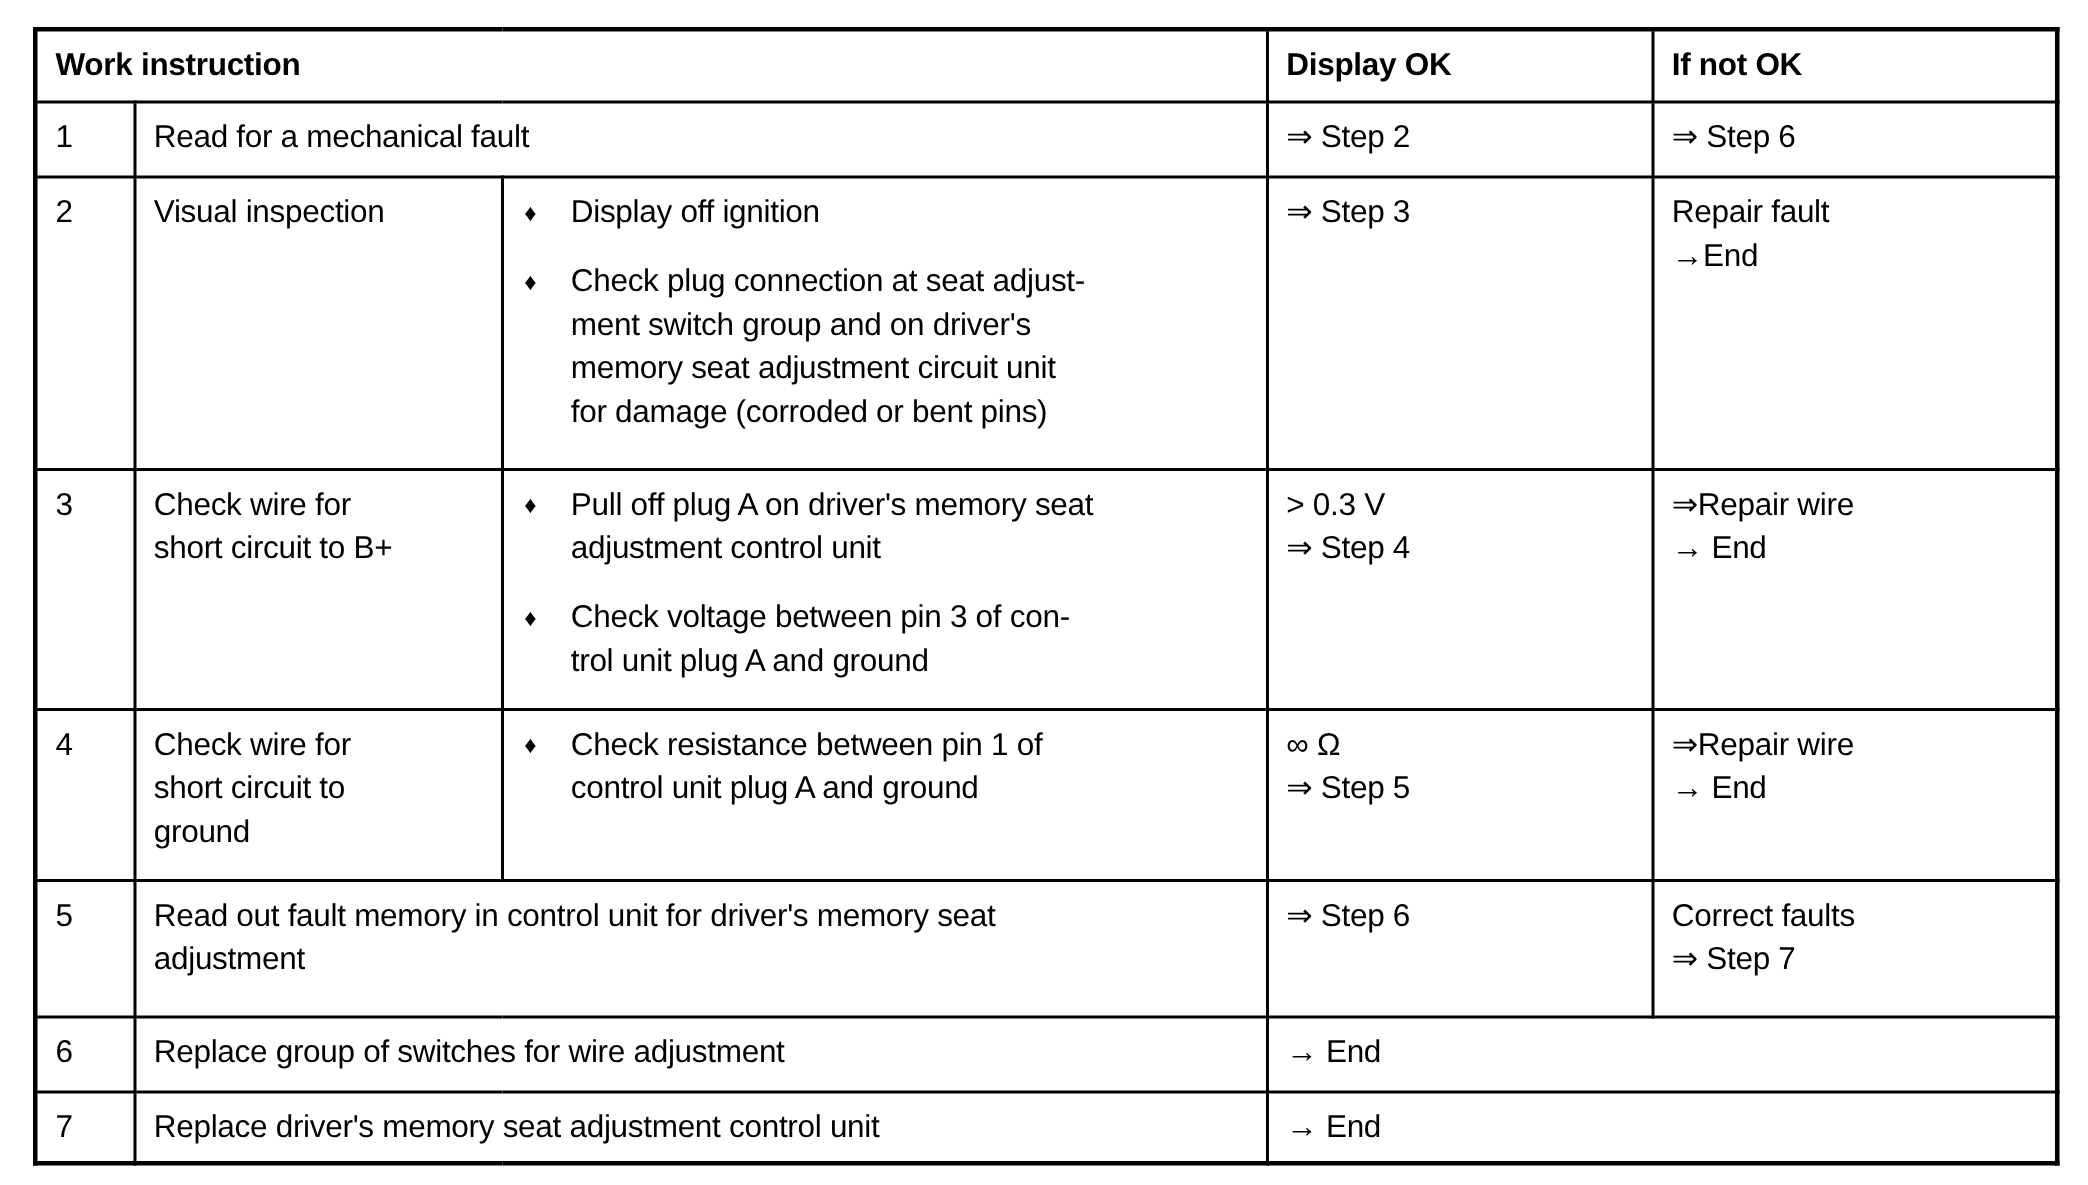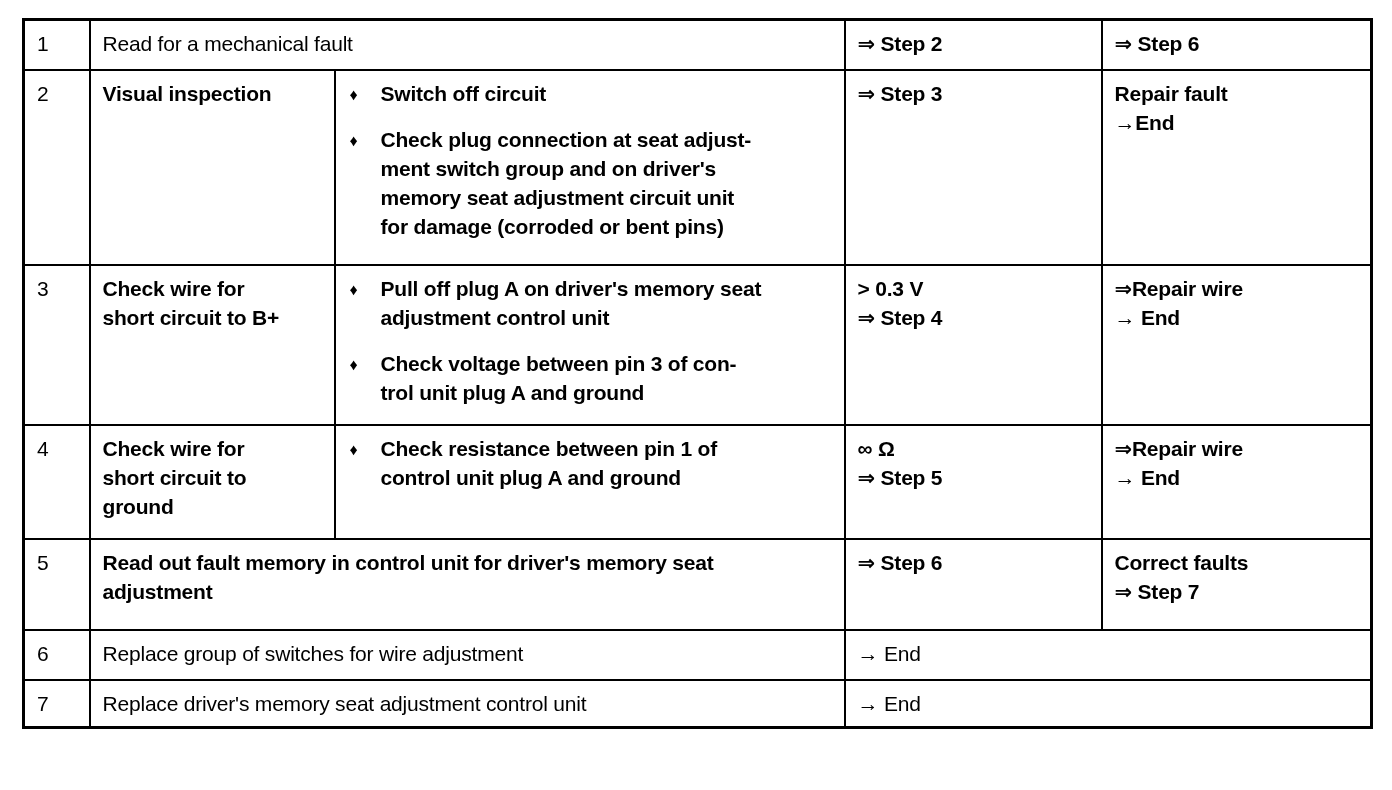--- a/index.html
+++ b/index.html
@@ -27,21 +27,21 @@
     letter-spacing: -0.2px;
   }
   table.diag td {
     border: 2px solid #000;
     vertical-align: top;
     padding: 8px 12px 8px 12px;
     overflow: hidden;
   }
   td.hdr { font-weight: bold; }
   td.stepno { padding-left: 10px; }
-  .preline { white-space: pre-line; font-weight: bold; }
+  .preline { white-space: pre-line; }
   .bullet-item {
     position: relative;
     padding-left: 33px;
     margin: 0 0 17px 0;
   }
   .bullet-item:last-child { margin-bottom: 0; }
   .diamond {
     position: absolute;
     left: 2px;
     top: 1px;
@@ -64,35 +64,40 @@
   <table class="diag">
     <colgroup>
       <col style="width:66px">
       <col style="width:245px">
       <col style="width:510px">
       <col style="width:257px">
       <col style="width:270px">
     </colgroup>
 
     <tbody>
+        <tr class="r-hdr">
+      <td class="hdr" colspan="3">Work instruction</td>
+      <td class="hdr">Display OK</td>
+      <td class="hdr">If not OK</td>
+    </tr>
 
     <tr class="r-1">
       <td class="stepno">1</td>
       <td colspan="2">Read for a mechanical fault</td>
       <td class="preline">⇒ Step 2</td>
       <td class="preline">⇒ Step 6</td>
     </tr>
 
     <tr class="r-2">
       <td class="stepno">2</td>
       <td class="preline">Visual inspection</td>
       <td>
         <div class="bullet-item">
           <span class="diamond">♦</span>
-          <span class="preline">Switch off circuit</span>
+          <span class="preline">Display off ignition</span>
         </div>
         <div class="bullet-item">
           <span class="diamond">♦</span>
           <span class="preline">Check plug connection at seat adjust-
 ment switch group and on driver's
 memory seat adjustment circuit unit
 for damage (corroded or bent pins)</span>
         </div>
       </td>
       <td class="preline">⇒ Step 3</td>

